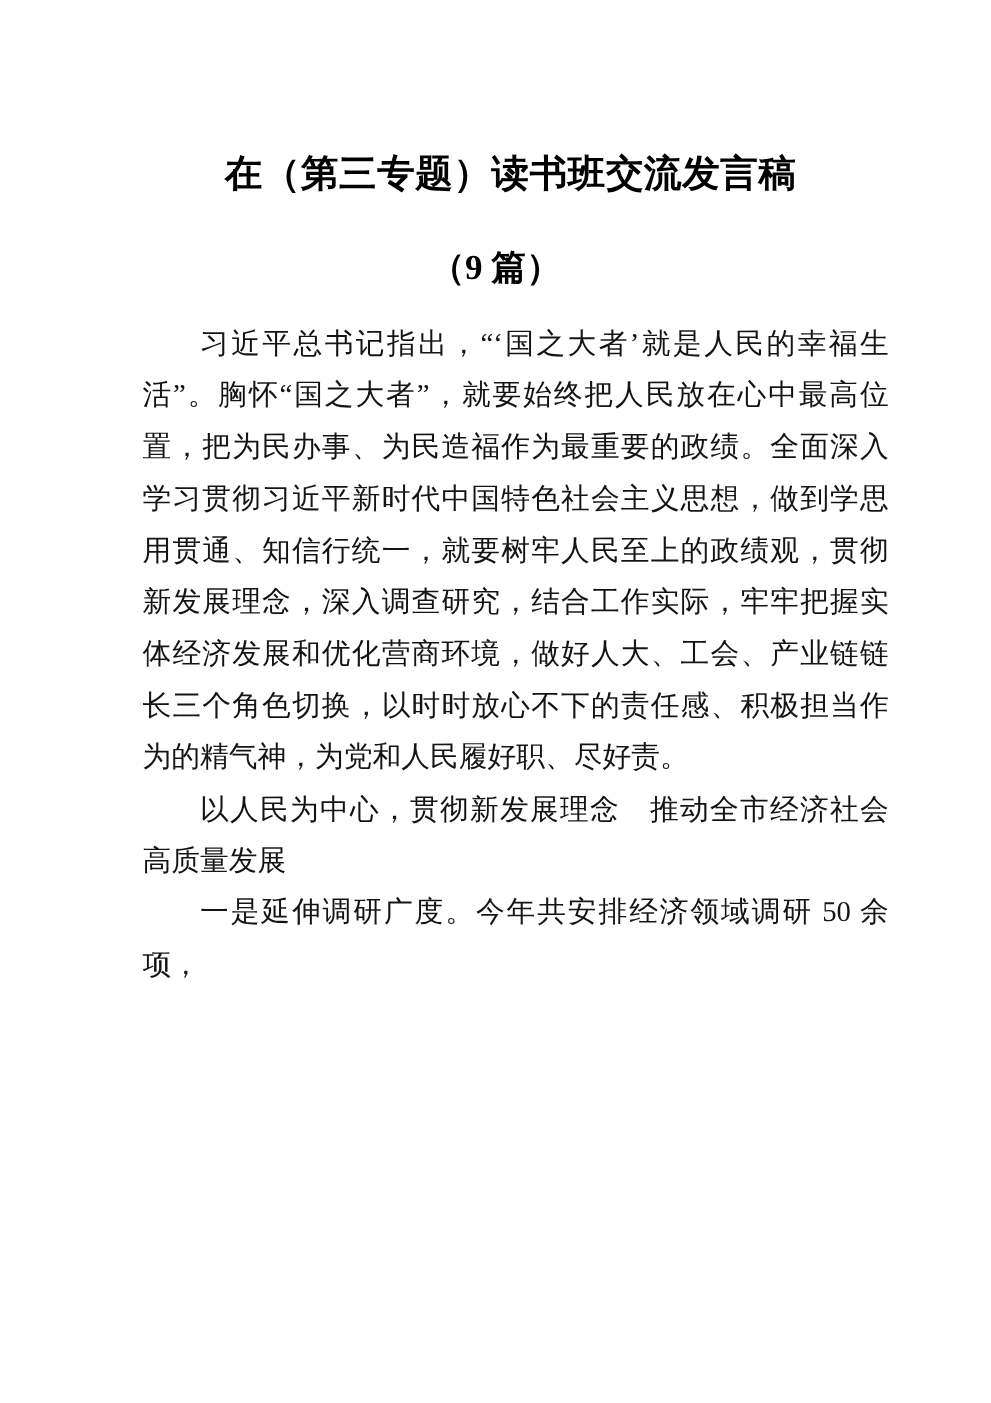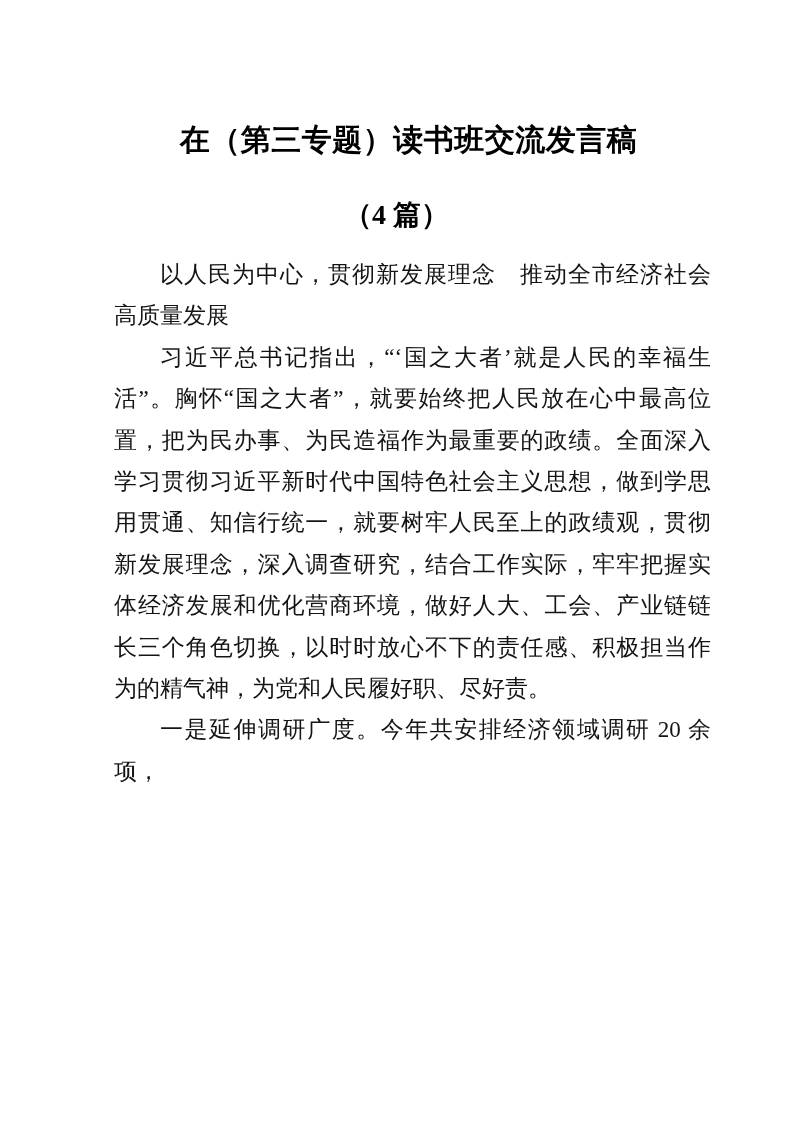--- a/index.html
+++ b/index.html
@@ -57,20 +57,20 @@
     text-indent: 2em;
     word-break: break-all;
   }
 </style>
 </head>
 <body>
 
 <div class="page">
   <h1 class="doc-title">在（第三专题）读书班交流发言稿</h1>
 
-  <h2 class="doc-subtitle">（4 篇）</h2>
+  <h2 class="doc-subtitle">（9 篇）</h2>
 
   <div class="doc-body">
+    <p>习近平总书记指出，“‘国之大者’就是人民的幸福生活”。胸怀“国之大者”，就要始终把人民放在心中最高位置，把为民办事、为民造福作为最重要的政绩。全面深入学习贯彻习近平新时代中国特色社会主义思想，做到学思用贯通、知信行统一，就要树牢人民至上的政绩观，贯彻新发展理念，深入调查研究，结合工作实际，牢牢把握实体经济发展和优化营商环境，做好人大、工会、产业链链长三个角色切换，以时时放心不下的责任感、积极担当作为的精气神，为党和人民履好职、尽好责。</p>
     <p>以人民为中心，贯彻新发展理念　推动全市经济社会高质量发展</p>
-    <p>习近平总书记指出，“‘国之大者’就是人民的幸福生活”。胸怀“国之大者”，就要始终把人民放在心中最高位置，把为民办事、为民造福作为最重要的政绩。全面深入学习贯彻习近平新时代中国特色社会主义思想，做到学思用贯通、知信行统一，就要树牢人民至上的政绩观，贯彻新发展理念，深入调查研究，结合工作实际，牢牢把握实体经济发展和优化营商环境，做好人大、工会、产业链链长三个角色切换，以时时放心不下的责任感、积极担当作为的精气神，为党和人民履好职、尽好责。</p>
-    <p>一是延伸调研广度。今年共安排经济领域调研 20 余项，</p>
+    <p>一是延伸调研广度。今年共安排经济领域调研 50 余项，</p>
   </div>
 </div>
 
 </body></html>

